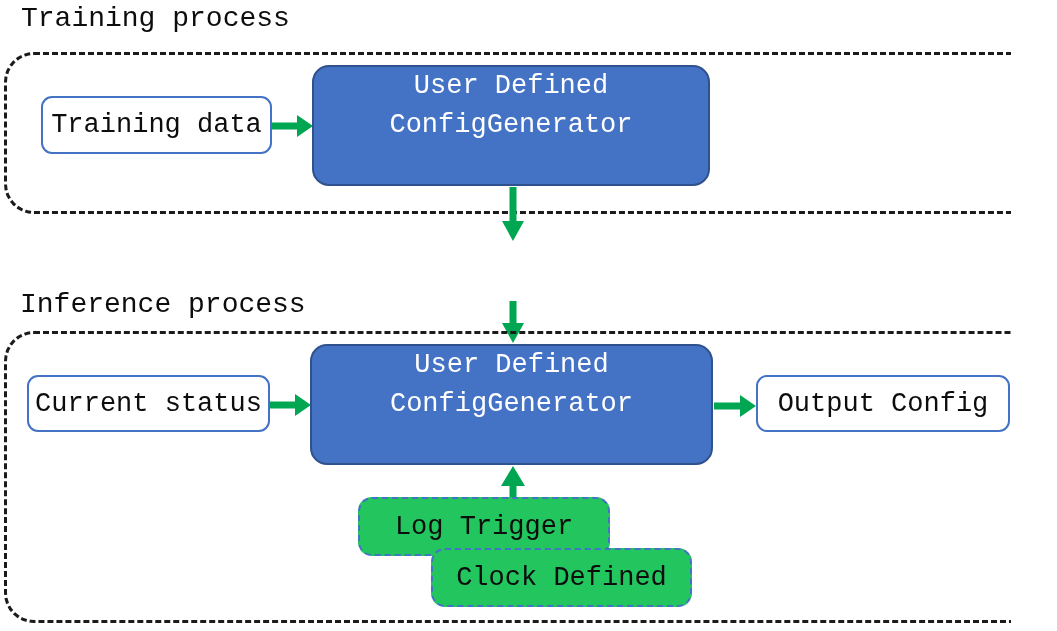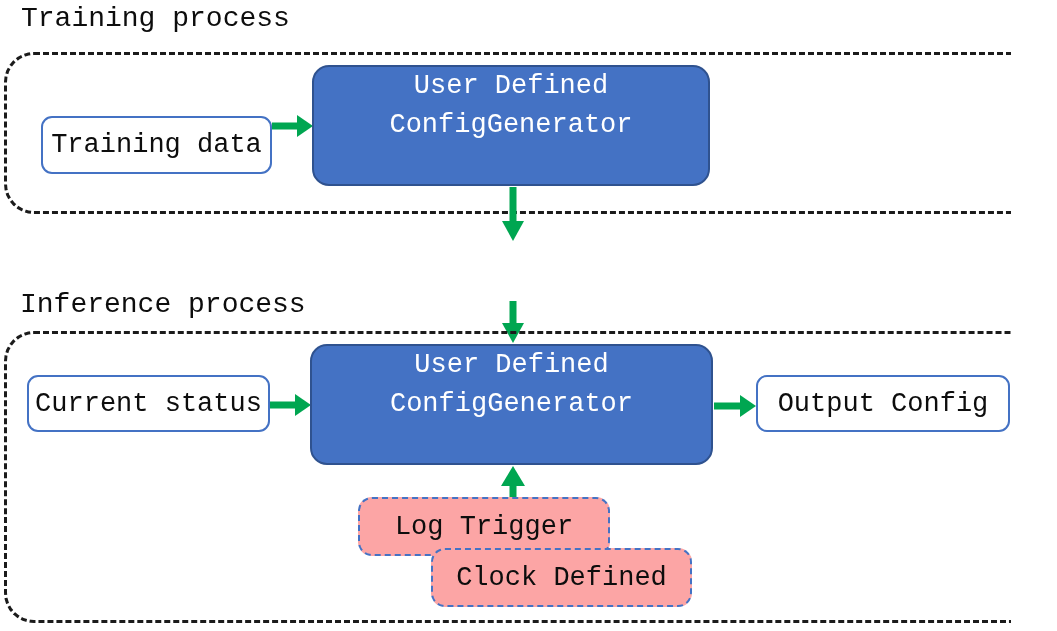--- a/index.html
+++ b/index.html
@@ -54,21 +54,21 @@
     display: flex;
     flex-direction: column;
     align-items: center;
     justify-content: flex-start;
     font-size: 27px;
     line-height: 1.45;
     text-align: center;
   }
   .trigger-box {
     position: absolute;
-    background: #fca5a5;
+    background: #22c55e;
     border: 2px dashed var(--io-border);
     border-radius: 14px;
     display: flex;
     align-items: center;
     justify-content: center;
     font-size: 27px;
     white-space: nowrap;
   }
   .arrow {
     position: absolute;
@@ -78,21 +78,21 @@
 </style>
 </head>
 <body>
 
 <div class="canvas">
 
   <div class="section-label" style="left:21px; top:4px;">Training process</div>
 
   <div class="dashed-container" style="left:4px; top:52px; width:1042px; height:162px;"></div>
 
-  <div class="io-box" style="left:41px; top:96px; width:231px; height:58px;margin-top:20px;">Training data</div>
+  <div class="io-box" style="left:41px; top:96px; width:231px; height:58px;">Training data</div>
 
   <div class="arrow" style="left:272px; top:111px;">
     <svg width="41" height="30" viewBox="0 0 41 30">
       <rect x="0" y="11.5" width="25" height="7" fill="currentColor"></rect>
       <polygon points="25,4 41,15 25,26" fill="currentColor"></polygon>
     </svg>
   </div>
 
   <div class="gen-box" style="left:312px; top:65px; width:398px; height:121px;">
     <div>User Defined</div>

